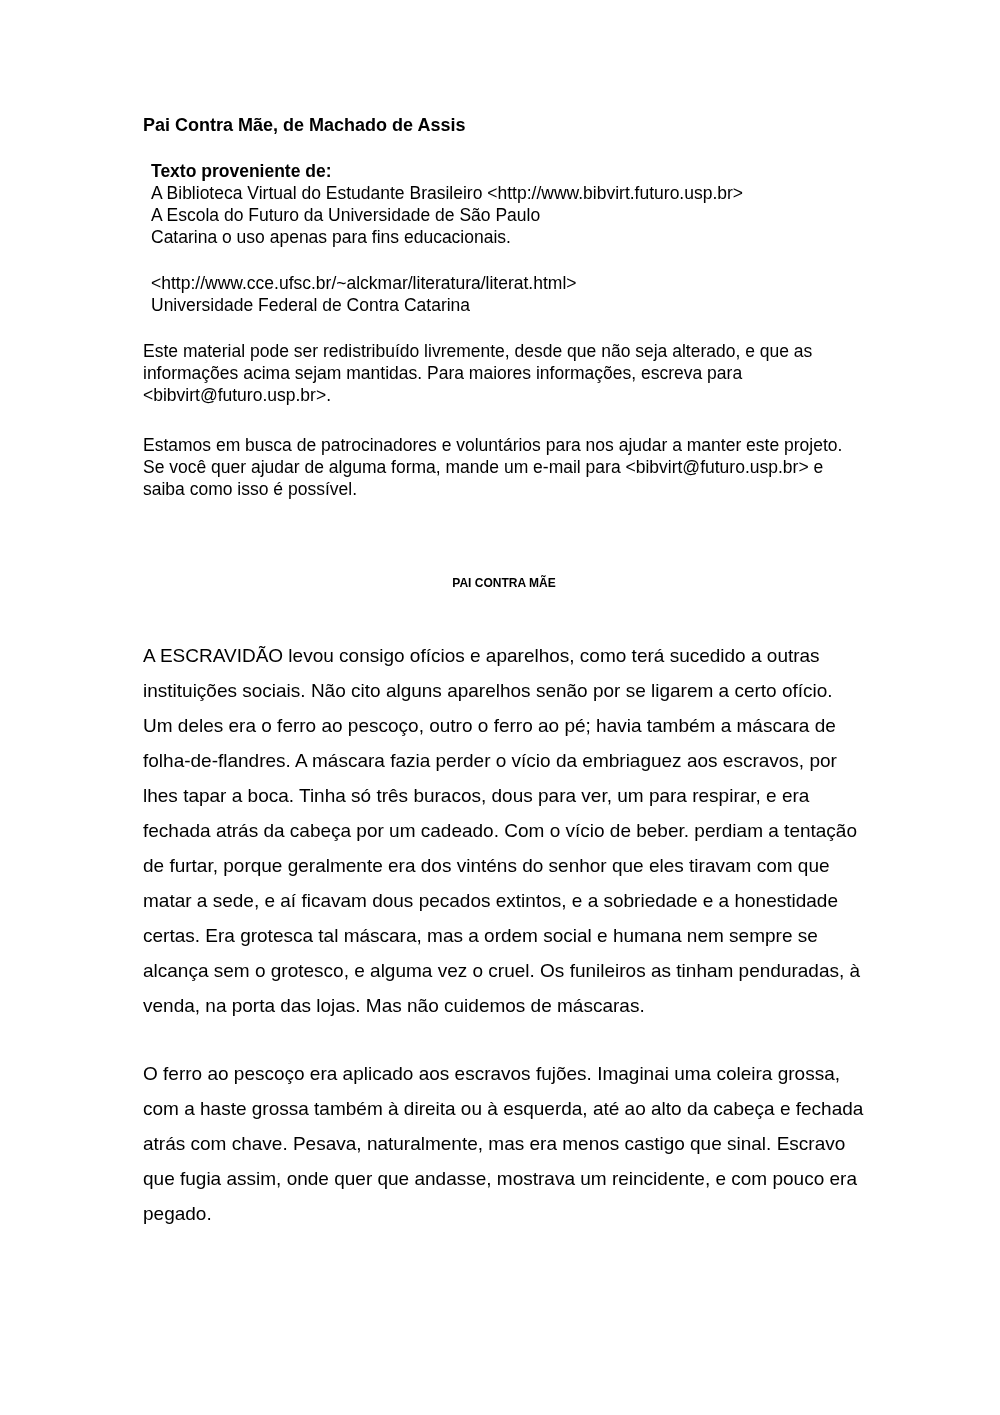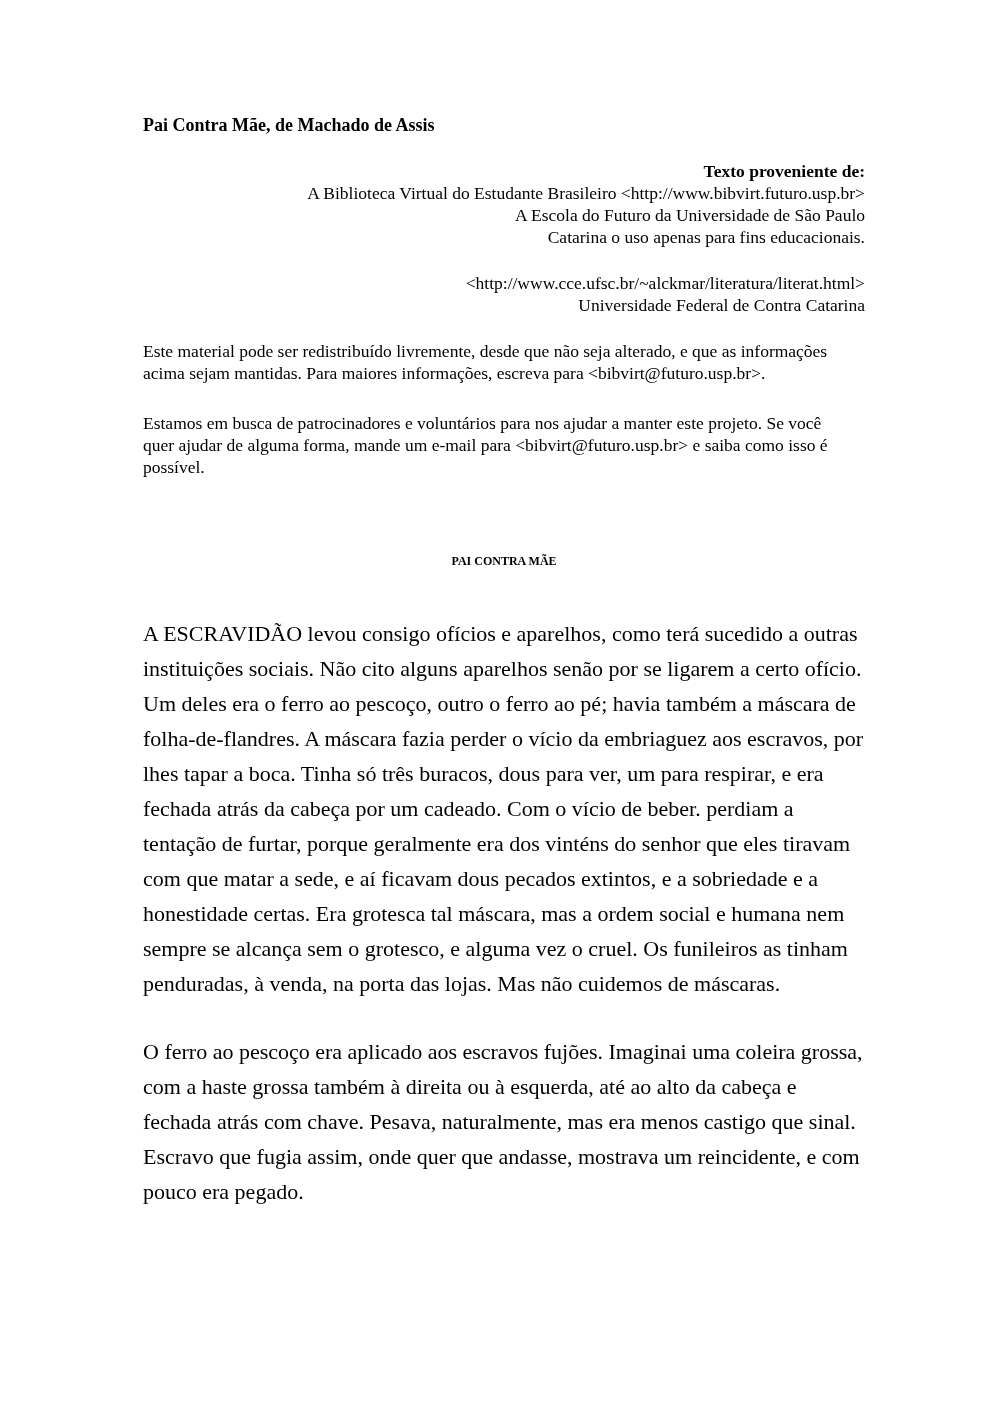--- a/index.html
+++ b/index.html
@@ -6,38 +6,37 @@
     margin: 0;
     padding: 0;
     background: #ffffff;
   }
   .page {
     position: relative;
     width: 1000px;
     height: 1415px;
     background: #ffffff;
     color: #000000;
-    font-family: Liberation Serif, serif;
+    font-family: Liberation Sans, sans-serif;
     overflow: hidden;
   }
   .content {
     position: absolute;
     left: 143px;
     top: 114px;
     width: 722px;
   }
   .doc-title {
     font-size: 18px;
     font-weight: bold;
     line-height: 22px;
     margin: 0 0 24px 0;
   }
   .block {
-    margin: 0 0 24px 0;
-    text-align: right;
+    margin: 0 0 24px 8px;
   }
   .block-label {
     font-size: 17.5px;
     font-weight: bold;
     line-height: 22px;
   }
   .block-line {
     font-size: 17.5px;
     line-height: 22px;
   }
@@ -48,21 +47,21 @@
     width: 705px;
   }
   .story-heading {
     font-size: 12px;
     font-weight: bold;
     text-align: center;
     margin: 72px 0 44px 0;
     line-height: 22px;
   }
   .story-paragraph {
-    font-size: 22px;
+    font-size: 19px;
     line-height: 35px;
     margin: 0 0 33px 0;
     width: 722px;
   }
 </style>
 </head>
 <body>
 
 <div class="page">
   <div class="content">

